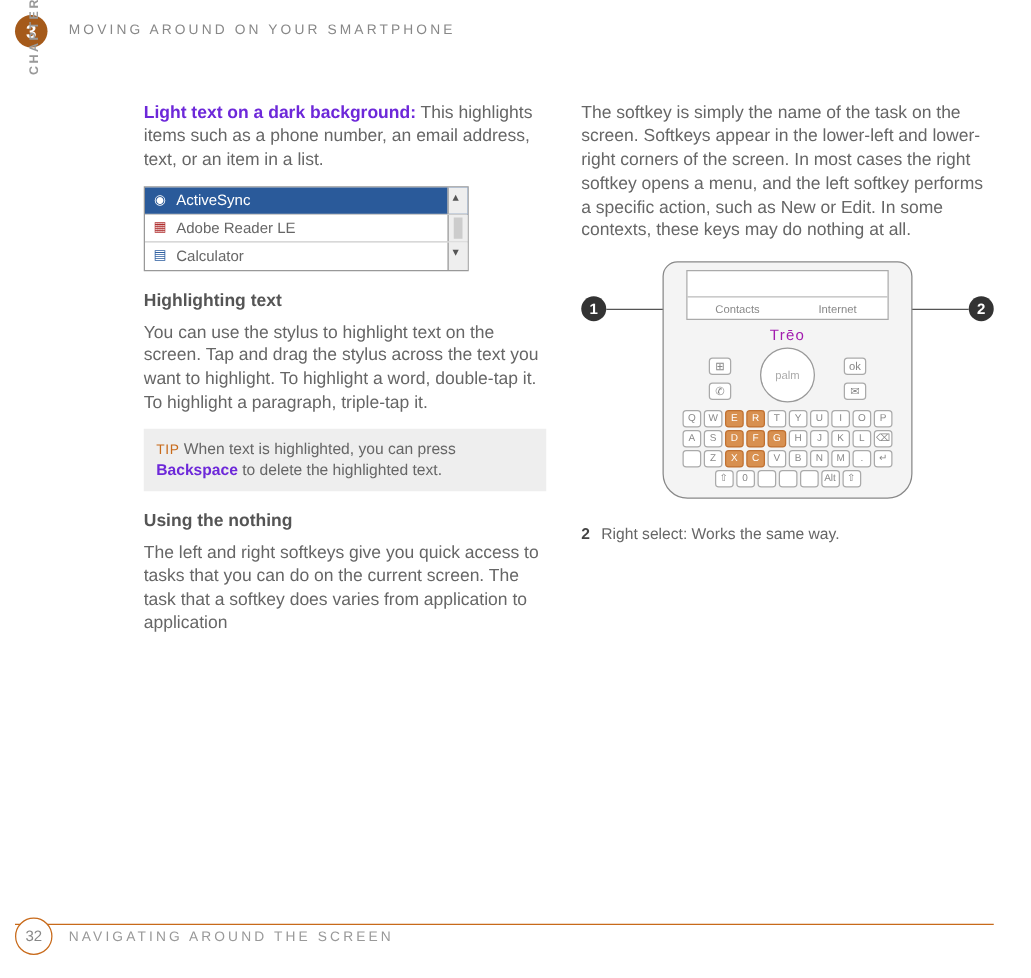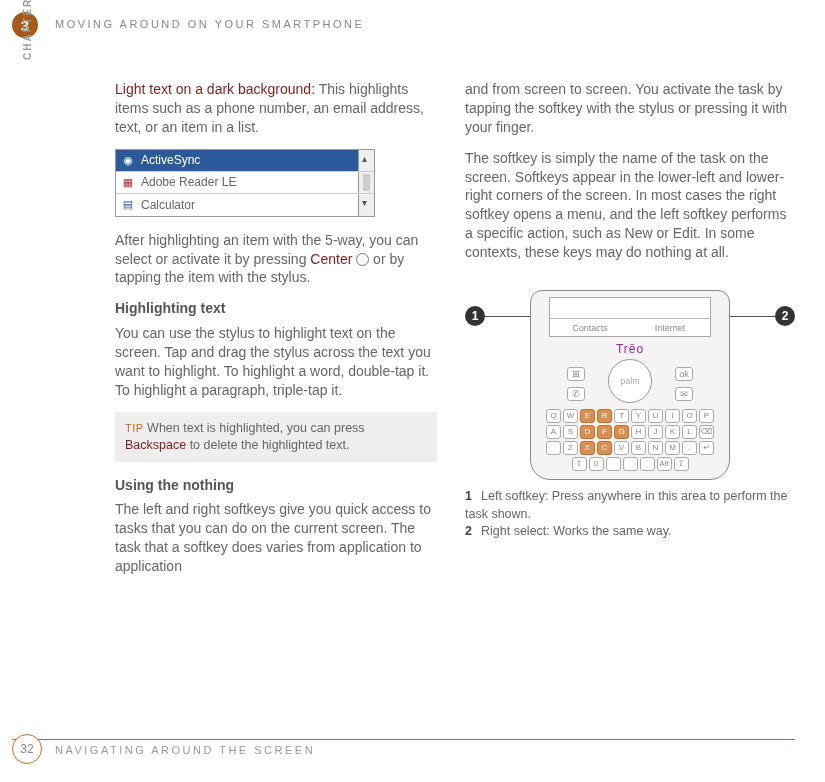--- a/index.html
+++ b/index.html
@@ -60,21 +60,21 @@
     line-height: 1.35;
     color: #666;
   }
   .col p { margin-bottom: 12px; }
   .col .subhead {
     font-weight: bold;
     color: #555;
     margin-bottom: 6px;
     margin-top: 0;
   }
-  .bold { font-weight: normal; color: #7f1d1d; }
+  .bold { font-weight: bold; color: #6d28d9; }
   .center-circle {
     display: inline-block;
     width: 13px;
     height: 13px;
     border: 1.5px solid #777;
     border-radius: 50%;
     vertical-align: -2px;
   }
   .listbox {
     border: 1px solid #999;
@@ -152,21 +152,21 @@
     display: flex; align-items: center; justify-content: center;
   }
   .callout-line {
     position: absolute;
     height: 1px;
     background: #555;
   }
   .device {
     position: absolute;
     left: 65px;
-    top: 16px;
+    top: 4px;
     width: 200px;
     height: 190px;
     border: 1.5px solid #888;
     border-radius: 12px 12px 20px 20px;
     background: #f4f4f4;
     overflow: hidden;
   }
   .device-screen {
     position: absolute;
     top: 6px; left: 18px; right: 18px;
@@ -285,38 +285,33 @@
         <span>Adobe Reader LE</span>
         <span class="lb-scroll mid"></span>
       </div>
       <div class="listbox-row">
         <span class="lb-icon" style="color:#3060a0">▤</span>
         <span>Calculator</span>
         <span class="lb-scroll bot"></span>
       </div>
     </div>
 
-    <p>
-      <span>After highlighting an item with the 5-way, you can select or activate it by pressing </span><span class="bold">Center</span>
-      <span class="center-circle"></span><span> or by tapping the item with the stylus.</span>
-    </p>
 
     <p class="subhead">Highlighting text</p>
     <p>You can use the stylus to highlight text on the screen. Tap and drag the stylus across the text you want to highlight. To highlight a word, double-tap it. To highlight a paragraph, triple-tap it.</p>
 
     <div class="tipbox">
       <span class="tip-label">TIP</span><span> When text is highlighted, you can press </span><span class="bold">Backspace</span><span> to delete the highlighted text.</span>
     </div>
 
     <p class="subhead">Using the nothing</p>
     <p>The left and right softkeys give you quick access to tasks that you can do on the current screen. The task that a softkey does varies from application to application</p>
   </div>
 
   <div class="col">
-    <p>and from screen to screen. You activate the task by tapping the softkey with the stylus or pressing it with your finger.</p>
     <p>The softkey is simply the name of the task on the screen. Softkeys appear in the lower-left and lower-right corners of the screen. In most cases the right softkey opens a menu, and the left softkey performs a specific action, such as New or Edit. In some contexts, these keys may do nothing at all.</p>
 
     <div class="device-fig">
       <div class="callout-circle" style="left:0; top:32px">1</div>
       <div class="callout-line" style="left:20px; top:42px; width:60px"></div>
       <div class="callout-circle" style="right:0; top:32px">2</div>
       <div class="callout-line" style="right:20px; top:42px; width:60px"></div>
 
       <div class="device">
         <div class="device-screen">
@@ -376,23 +371,20 @@
               <div class="key"></div>
               <div class="key">Alt</div>
               <div class="key">⇧</div>
             </div>
         </div>
       </div>
     </div>
 
     <div class="legend">
       <div>
-        <span class="num">1</span><span>Left softkey: Press anywhere in this area to perform the task shown.</span>
-      </div>
-      <div>
         <span class="num">2</span><span>Right select: Works the same way.</span>
       </div>
     </div>
   </div>
 </div>
 
 <div class="footer-line"></div>
 <div class="page-badge">32</div>
 <div class="footer-text">NAVIGATING AROUND THE SCREEN</div>
 

